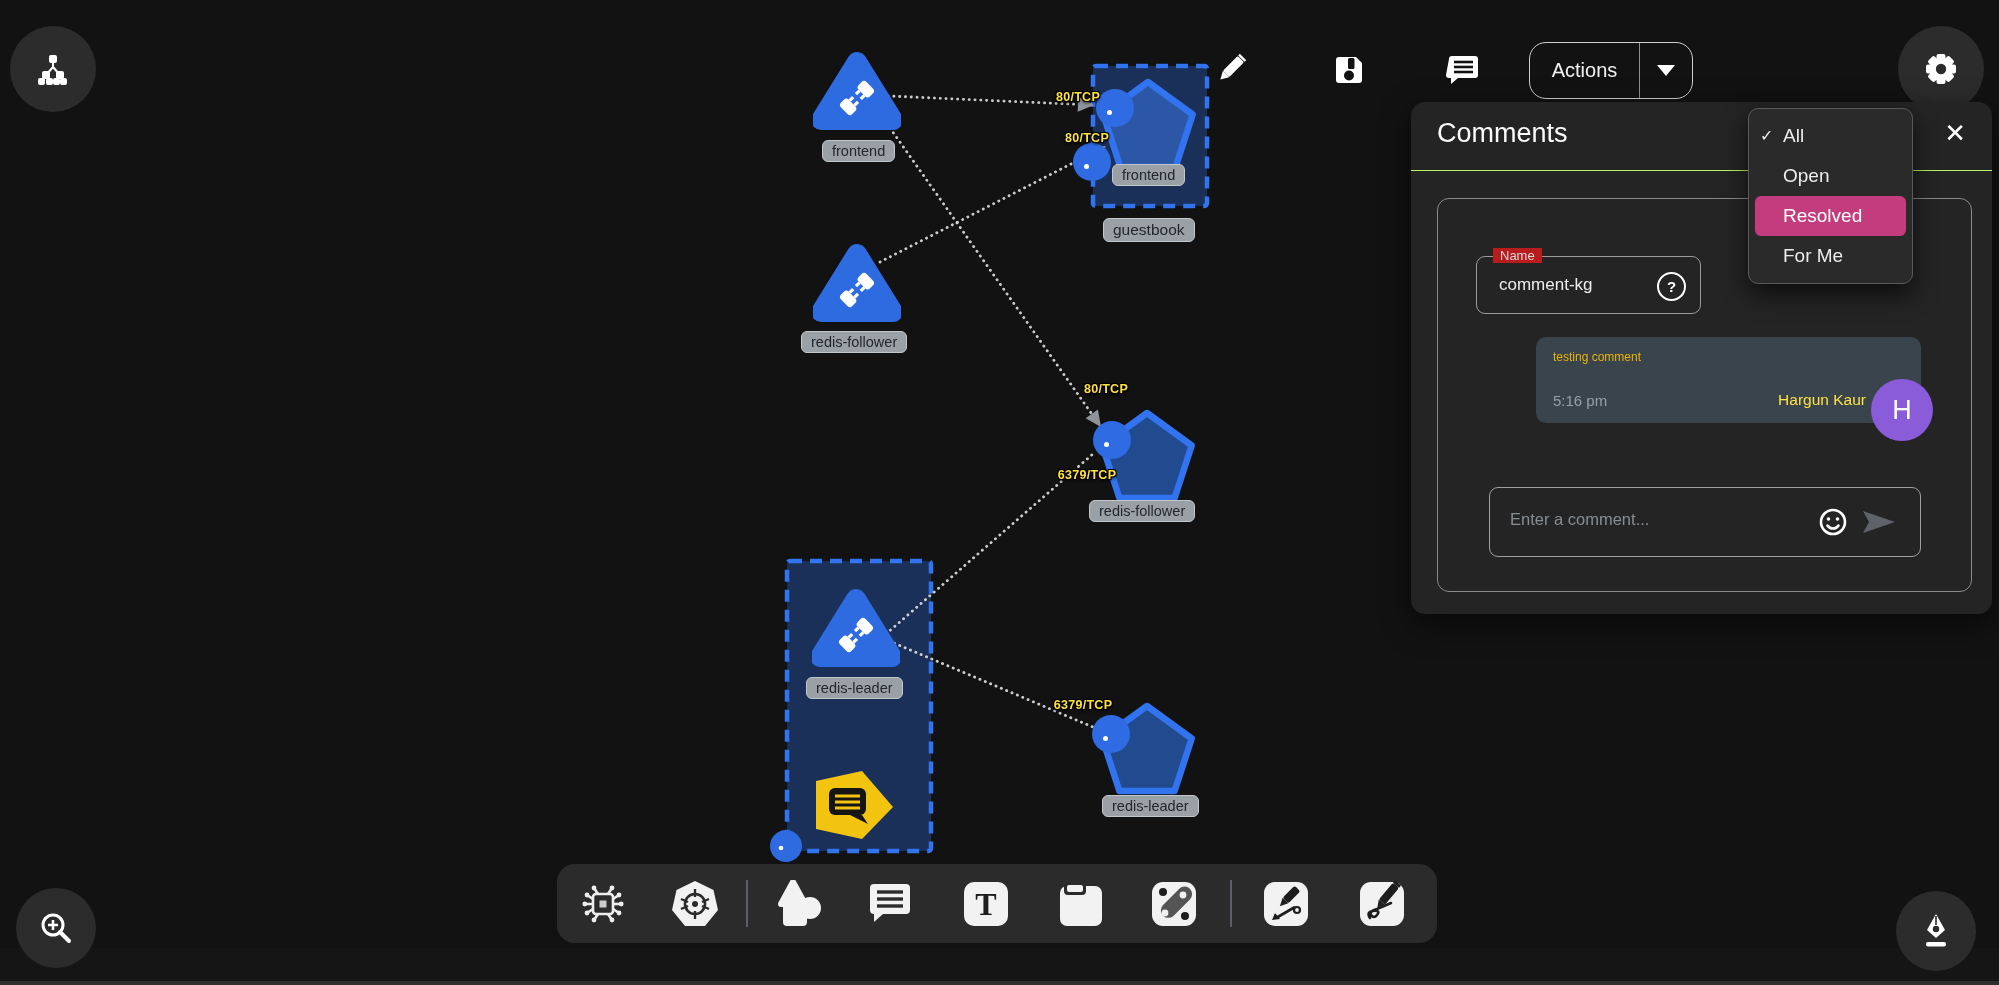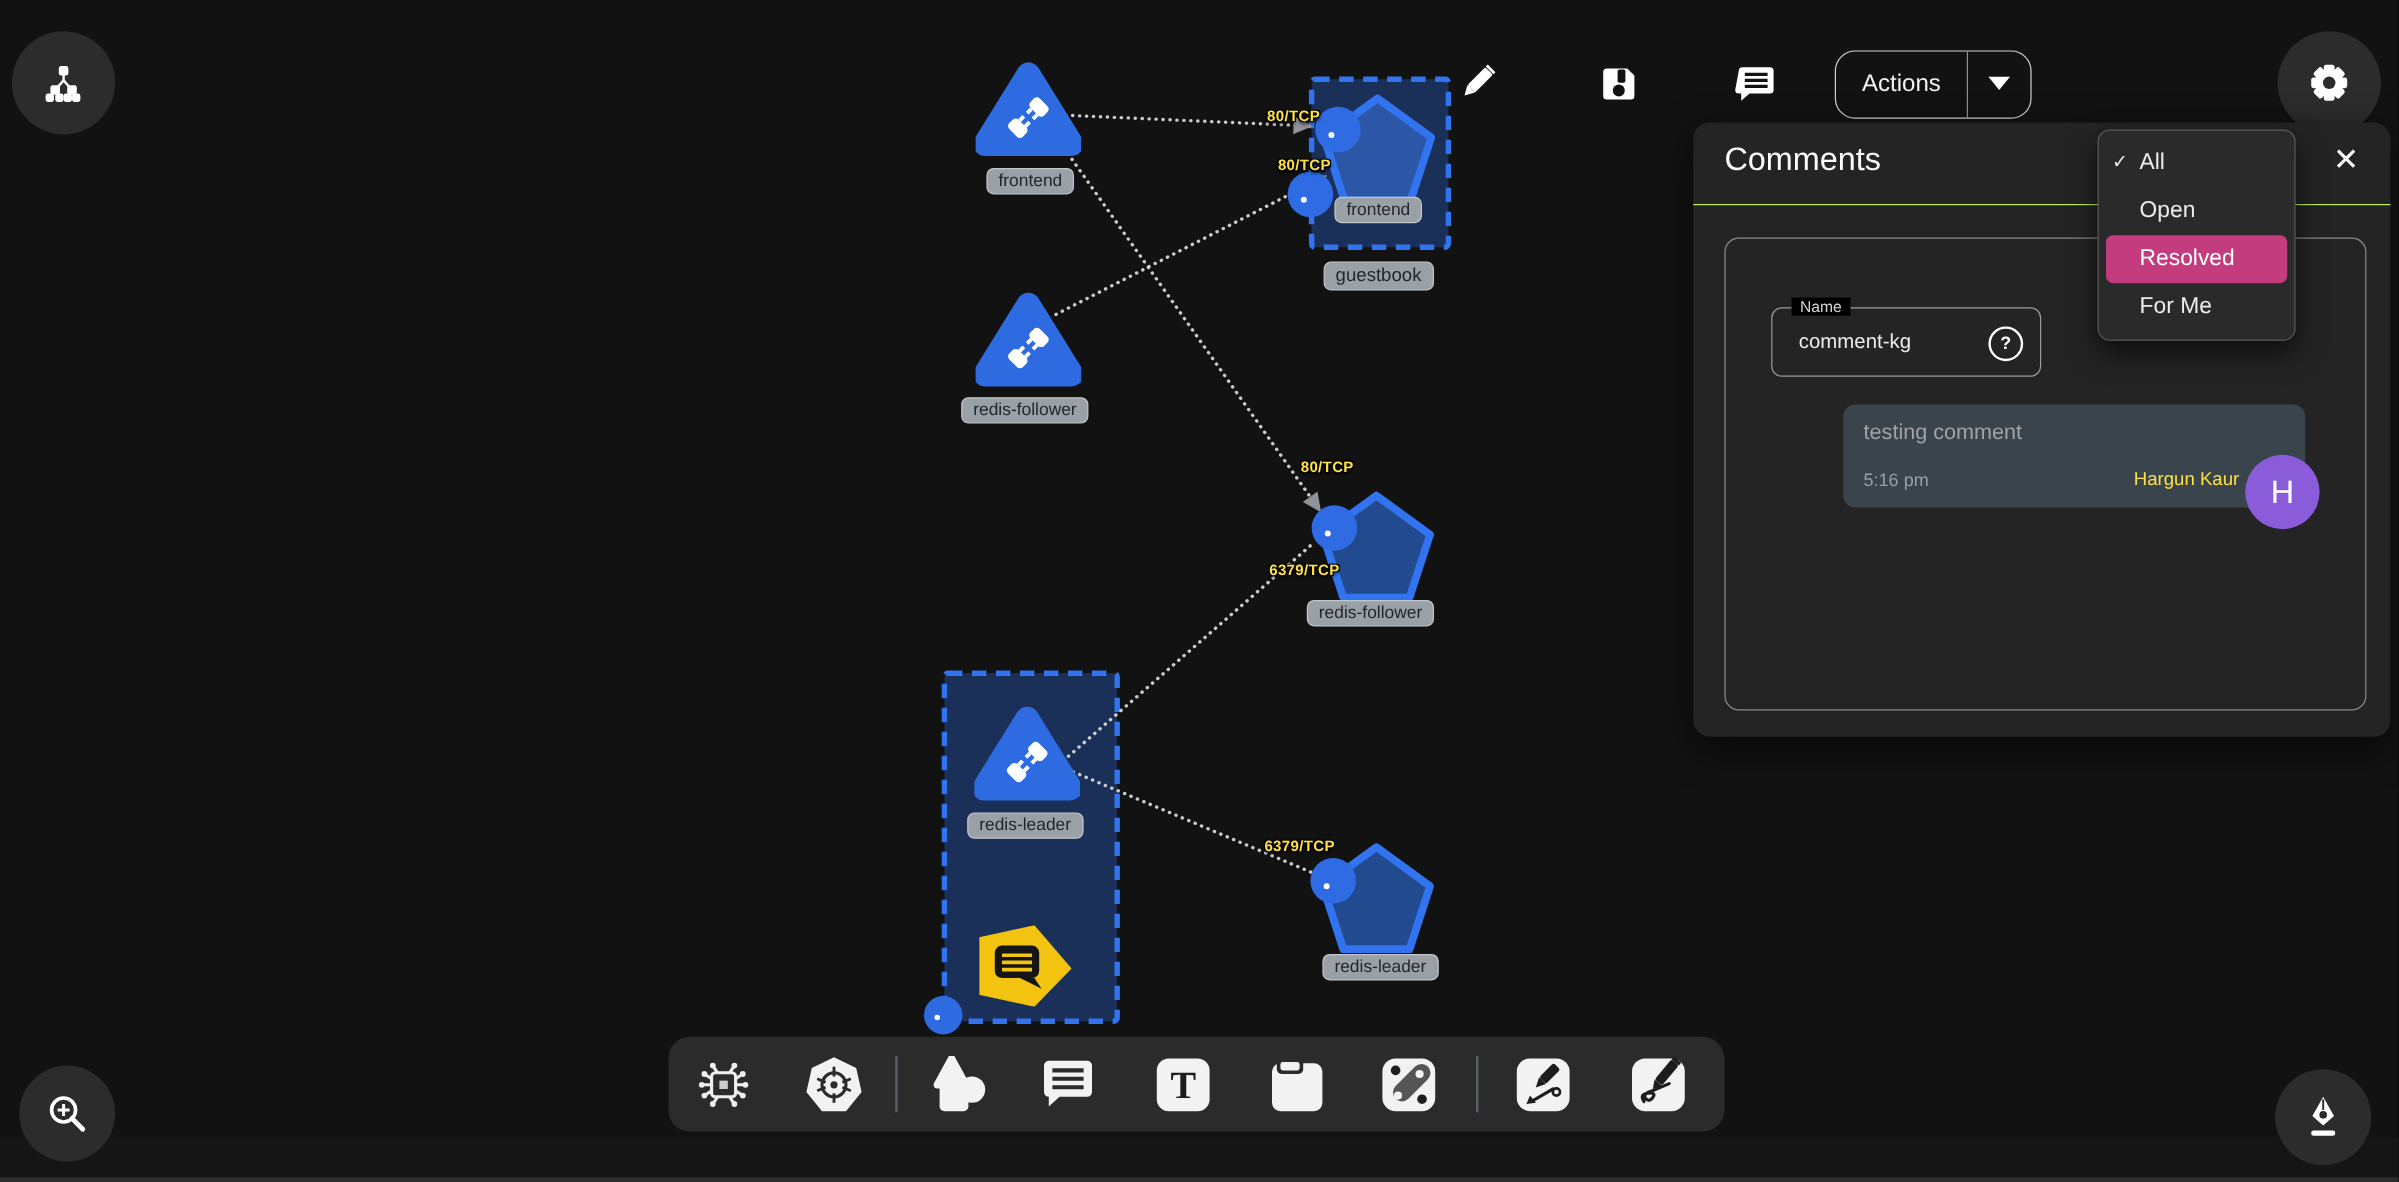--- a/index.html
+++ b/index.html
@@ -39,26 +39,26 @@
   .share-btn .link{width:62px;display:flex;align-items:center;justify-content:center;}
 
   
   .panel{position:absolute;left:1411px;top:102px;width:581px;height:512px;background:#242424;
          border-radius:14px;z-index:20;box-shadow:0 10px 30px rgba(0,0,0,.55);}
   .panel-header{position:absolute;left:0;top:0;width:100%;height:68px;border-bottom:1px solid #bef264;}
   .panel-title{position:absolute;left:26px;top:16px;font-size:27px;color:#fafafa;}
   .panel-close{position:absolute;right:26px;top:16px;font-size:26px;color:#fff;cursor:pointer;}
   .panel-card{position:absolute;left:26px;top:96px;width:533px;height:392px;border:1px solid #8b8b8b;border-radius:12px;}
   .name-field{position:absolute;left:38px;top:57px;width:223px;height:56px;border:1px solid #9b9b9b;border-radius:9px;}
-  .name-field .legend{position:absolute;left:16px;top:-9px;background:#000000;padding:0 7px;font-size:13px;color:#d6d6d6;}
+  .name-field .legend{position:absolute;left:16px;top:-9px;background:#b91c1c;padding:0 7px;font-size:13px;color:#d6d6d6;}
   .name-field .value{position:absolute;left:22px;top:18px;font-size:17px;color:#ececec;}
   .name-field .help{position:absolute;right:14px;top:15px;width:25px;height:25px;border:2px solid #fff;border-radius:50%;
                     display:flex;align-items:center;justify-content:center;font-size:15px;font-weight:bold;color:#fff;cursor:pointer;}
   .comment-card{position:absolute;left:98px;top:138px;width:385px;height:86px;background:#3a444c;border-radius:10px;}
-  .comment-text{position:absolute;left:17px;top:13px;font-size:18px;color:#a3a3a3;}
+  .comment-text{position:absolute;left:17px;top:13px;font-size:12px;color:#eab308;}
   .comment-time{position:absolute;left:17px;bottom:14px;font-size:15px;color:#97a0a6;}
   .comment-author{position:absolute;right:55px;bottom:14px;font-size:15.5px;font-weight:normal;color:#fde047;margin-top:36px;}
   .avatar{position:absolute;left:433px;top:180px;width:62px;height:62px;border-radius:50%;background:#8a5cd9;
           display:flex;align-items:center;justify-content:center;font-size:27px;color:#fff;z-index:2;}
   .comment-input{position:absolute;left:51px;top:288px;width:430px;height:68px;border:1px solid #a0a0a0;border-radius:9px;}
   .comment-input .ph{position:absolute;left:20px;top:22px;font-size:16.5px;color:#868d92;}
   .comment-input .smiley{position:absolute;right:72px;top:19px;cursor:pointer;}
   .comment-input .send{position:absolute;right:24px;top:22px;cursor:pointer;}
 
   
@@ -282,20 +282,36 @@
         <span class="legend">Name</span>
         <span class="value">comment-kg</span>
         <span class="help">?</span>
       </div>
       <div class="comment-card">
         <div class="comment-text">testing comment</div>
         <div class="comment-time">5:16 pm</div>
         <div class="comment-author">Hargun Kaur</div>
       </div>
       <div class="avatar">H</div>
+      <div class="comment-input">
+        <span class="ph">Enter a comment...</span>
+        <span class="smiley">
+          <svg width="30" height="30" viewBox="0 0 30 30">
+            <circle cx="15" cy="15" r="12" fill="none" stroke="#fff" stroke-width="2.6"></circle>
+            <circle cx="10.5" cy="12" r="1.8" fill="#fff"></circle>
+              <circle cx="19.5" cy="12" r="1.8" fill="#fff"></circle>
+            <path d="M9.5 18.5 a6.5 6.5 0 0 0 11 0" fill="none" stroke="#fff" stroke-width="2.6" stroke-linecap="round"></path>
+          </svg>
+        </span>
+        <span class="send">
+          <svg width="34" height="24" viewBox="0 0 34 24">
+            <path d="M1 23 L33 12 L1 1 L7 12 Z" fill="#5d6369"></path>
+          </svg>
+        </span>
+      </div>
     </div>
   </div>
 
   <div class="filter-menu" id="filter-menu">
       <div class="filter-item"><span class="check">✓</span><span>All</span></div>
       <div class="filter-item"><span>Open</span></div>
       <div class="filter-item active"><span>Resolved</span></div>
       <div class="filter-item"><span>For Me</span></div>
     </div>
 

